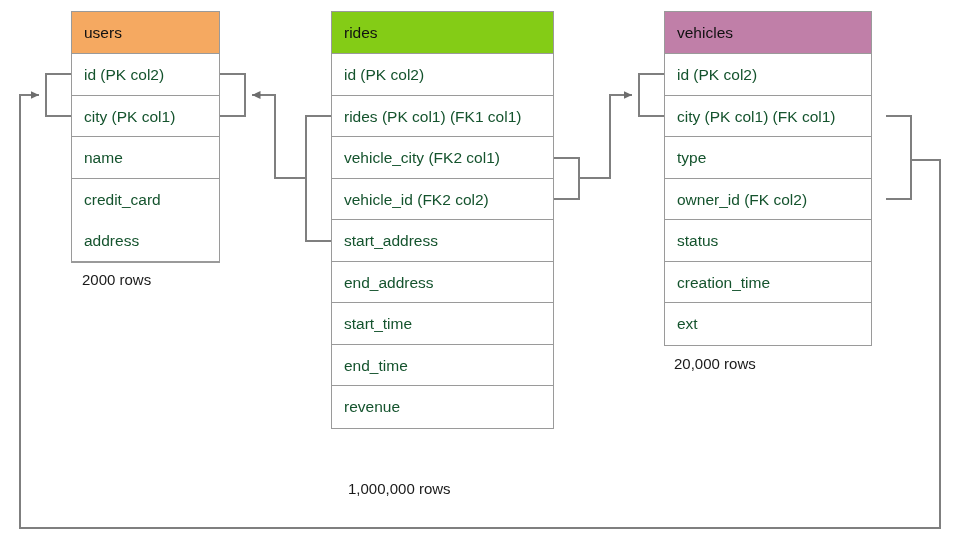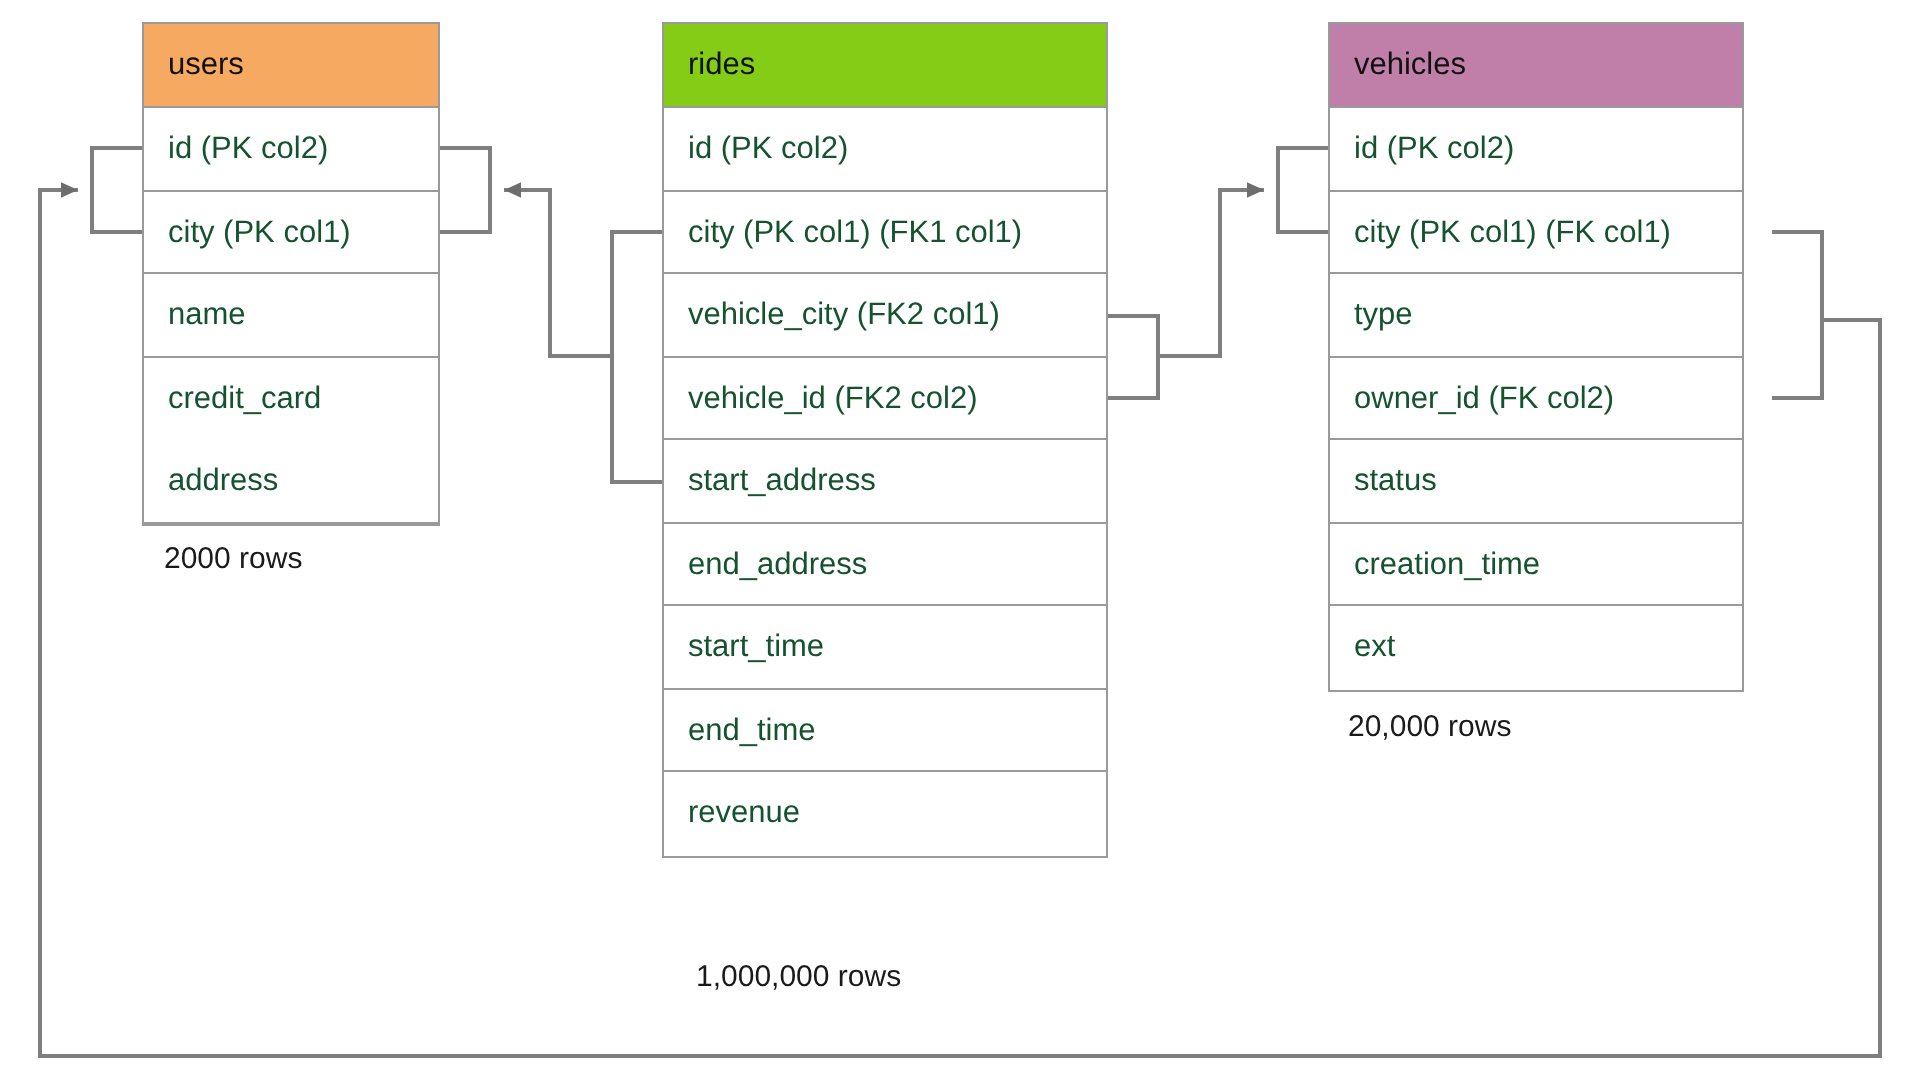--- a/index.html
+++ b/index.html
@@ -105,21 +105,21 @@
     <div class="entity-field">city (PK col1)</div>
     <div class="entity-field">name</div>
     <div class="entity-field last">credit_card</div>
     <div class="entity-field">address</div>
   </div>
   <div class="entity-footer" style="left:82px; top:271px;">2000 rows</div>
 
   <div class="entity" style="left:331px; top:11px; width:223px;">
     <div class="entity-header" style="background:#84cc16;">rides</div>
     <div class="entity-field">id (PK col2)</div>
-    <div class="entity-field">city (PK col1) (FK1 col1)</div>
+    <div class="entity-field">rides (PK col1) (FK1 col1)</div>
     <div class="entity-field">vehicle_city (FK2 col1)</div>
     <div class="entity-field">vehicle_id (FK2 col2)</div>
     <div class="entity-field">start_address</div>
     <div class="entity-field">end_address</div>
     <div class="entity-field">start_time</div>
     <div class="entity-field">end_time</div>
     <div class="entity-field last">revenue</div>
   </div>
   <div class="entity-footer" style="left:348px; top:480px;">1,000,000 rows</div>
 

